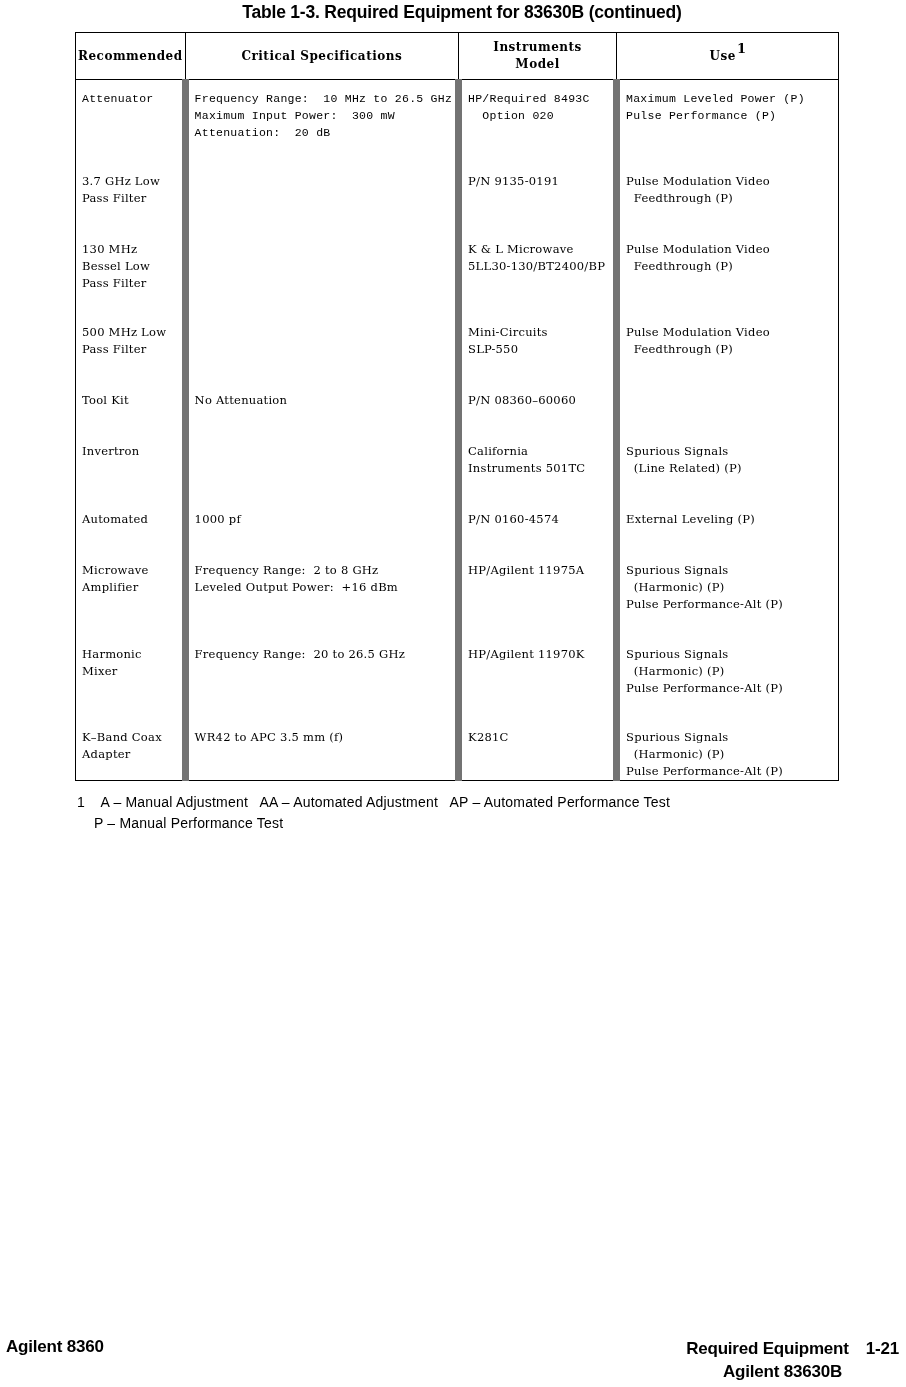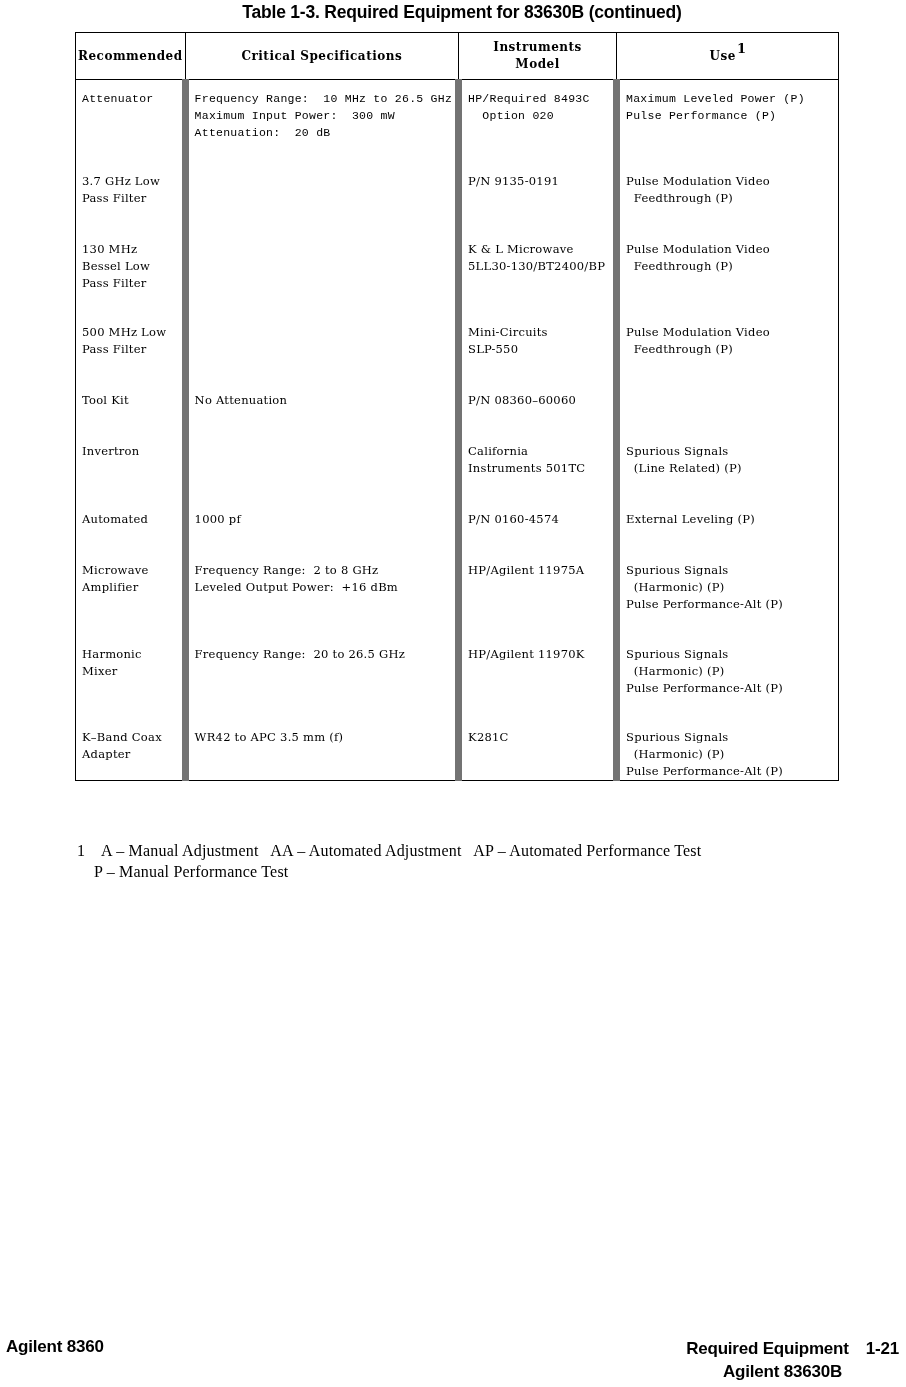--- a/index.html
+++ b/index.html
@@ -69,24 +69,24 @@
     font-size: 13px;
     font-weight: bold;
     position: relative;
     top: -2px;
     left: 1px;
     vertical-align: super;
     line-height: 0;
   }
   .footnote {
     position: absolute;
-    top: 840px;
+    top: 792px;
     left: 77px;
-    font-family: Liberation Serif, serif;
-    font-size: 16px;
+    font-family: Liberation Sans, sans-serif;
+    font-size: 14px;
     line-height: 21px;
     letter-spacing: 0.2px;
   }
   .footnote .fn-line { white-space: pre; }
   .footnote .fn2 { padding-left: 17px; }
   .footer-left {
     position: absolute;
     top: 1337px;
     left: 6px;
     font-family: "Liberation Sans", sans-serif;

